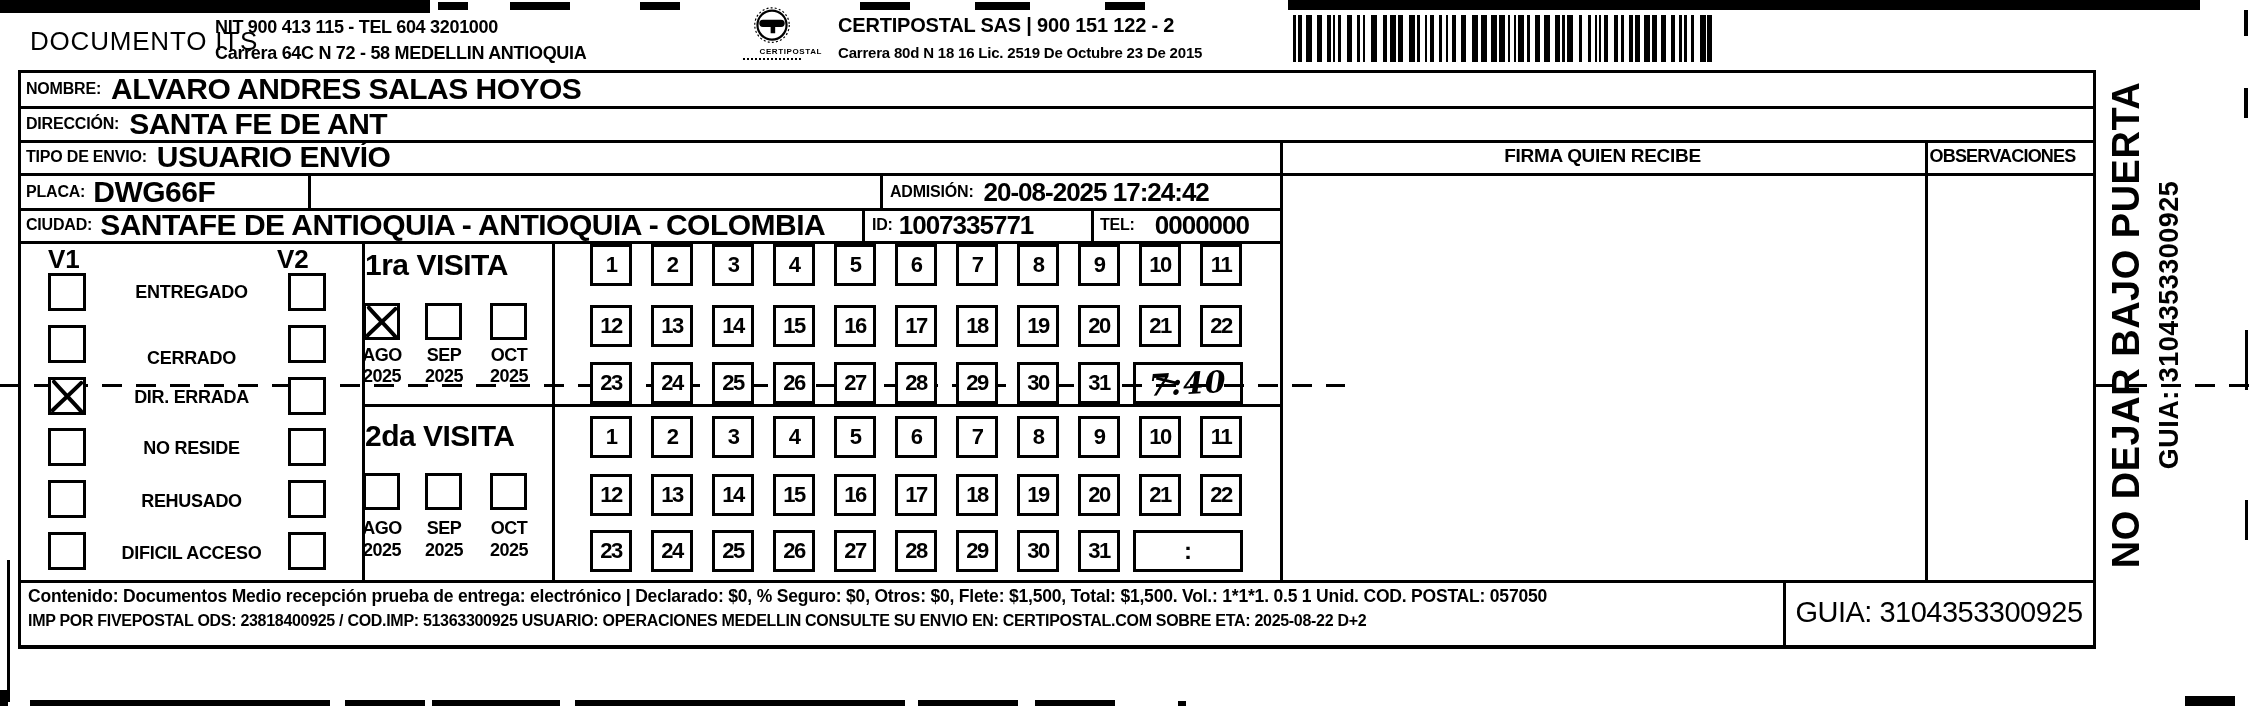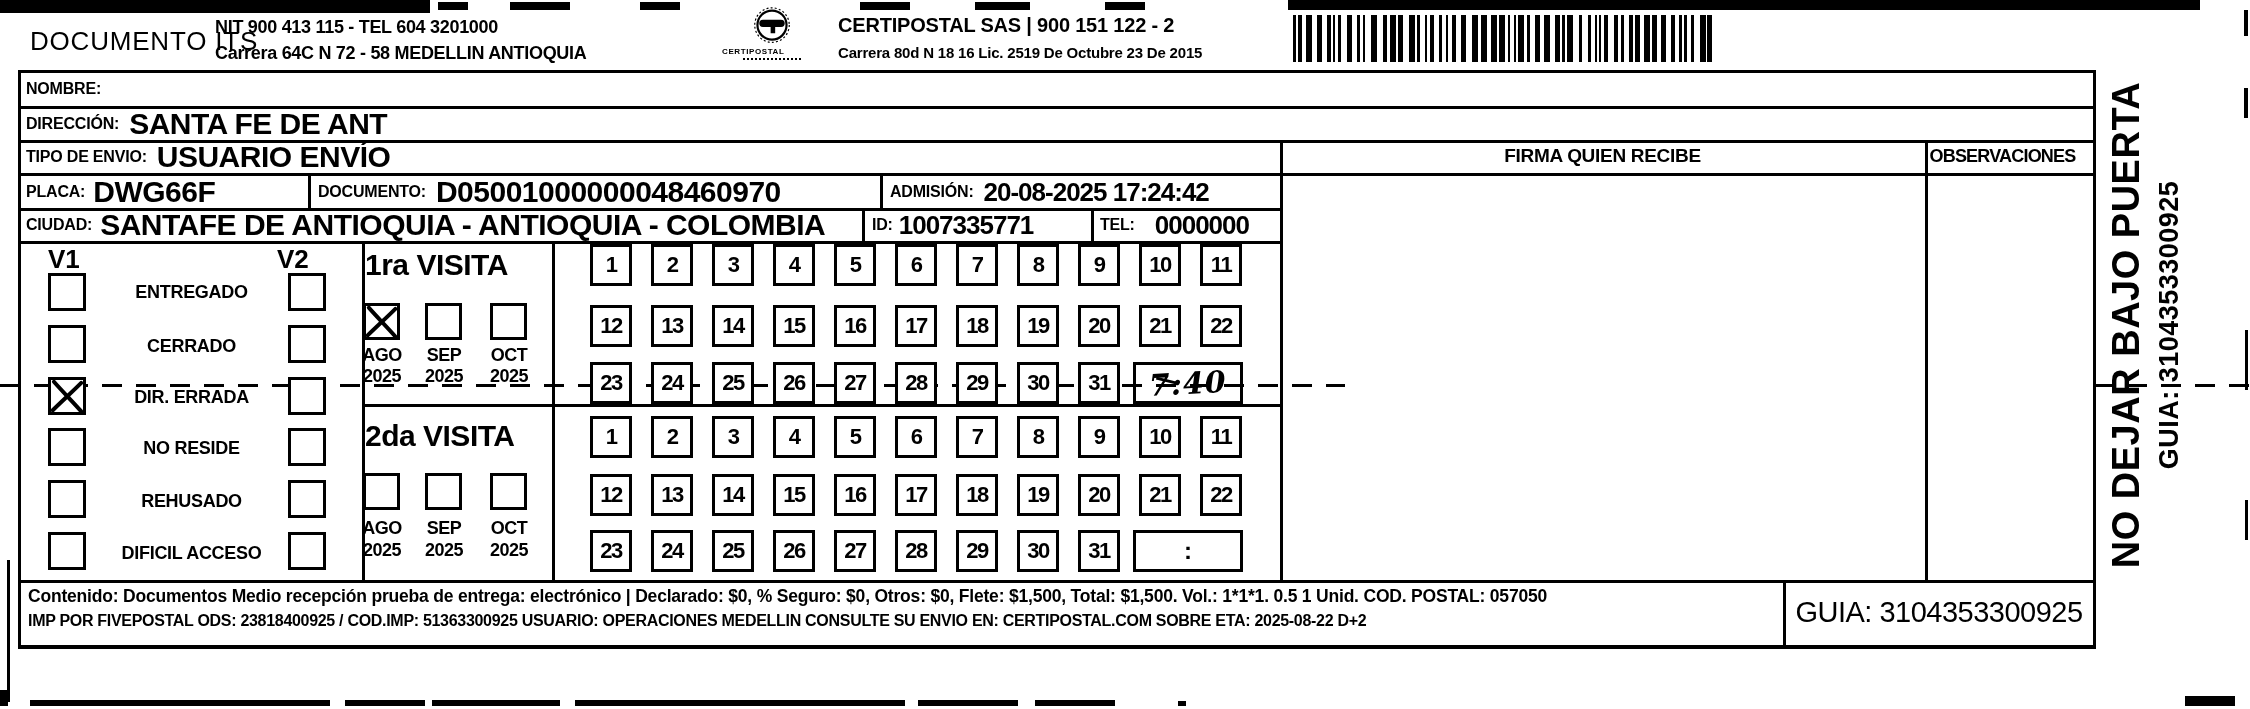--- a/index.html
+++ b/index.html
@@ -72,21 +72,21 @@
 
   <div class="dash" style="left:0;top:384px;width:1345px"></div>
   <div class="dash" style="left:2093px;top:384px;width:157px"></div>
 
   <div class="abs" style="left:30px;top:26px;font-size:26px;letter-spacing:.8px;z-index:4">DOCUMENTO ITS</div>
   <div class="abs" style="left:215px;top:14px;z-index:4;font-weight:bold;font-size:18px;line-height:26px;letter-spacing:-.3px">
     <div>NIT 900 413 115 - TEL 604 3201000</div>
     <div>Carrera 64C N 72 - 58 MEDELLIN ANTIOQUIA</div>
   </div>
 
-  <div class="abs" style="left:722px;top:6px;width:100px;text-align:left;z-index:4">
+  <div class="abs" style="left:722px;top:6px;width:100px;text-align:right;z-index:4">
     <svg width="40" height="40" viewBox="0 0 44 44" style="display:block;margin:0 auto">
       <circle cx="22" cy="21" r="16" fill="none" stroke="#000" stroke-width="2.4"></circle>
       <circle cx="22" cy="21" r="19" fill="none" stroke="#000" stroke-width="1.3" stroke-dasharray="2.2 2.4"></circle>
       <path d="M12 15 h20 a3.5 3.5 0 0 1 0 8 h-6.5 v7 h-5 v-7 h-8.5 a4 4 0 0 1 0-8 z" fill="#000"></path>
     </svg>
     <div style="font-size:8px;font-weight:bold;letter-spacing:.6px;margin-top:1px">CERTIPOSTAL</div>
     <div style="width:58px;margin:2px auto 0;border-top:2px dotted #000"></div>
   </div>
 
   <div class="abs" style="left:838px;top:14px;z-index:4;font-weight:bold">
@@ -166,43 +166,40 @@
   <div class="vl" style="left:362px;top:241px;height:342px"></div>
   <div class="vl" style="left:552px;top:241px;height:342px"></div>
   <div class="vl" style="left:308px;top:173px;height:38px"></div>
   <div class="vl" style="left:880px;top:173px;height:38px"></div>
   <div class="vl" style="left:862px;top:208px;height:36px"></div>
   <div class="vl" style="left:1091px;top:208px;height:36px"></div>
   <div class="vl" style="left:1783px;top:580px;height:69px"></div>
 
   <div class="row" style="left:26px;top:73px;height:32px">
     <span class="lbl">NOMBRE:</span>
+    <span class="val">ALVARO ANDRES SALAS HOYOS</span>
   </div>
   <div class="row" style="left:26px;top:109px;height:30px">
     <span class="lbl">DIRECCIÓN:</span>
     <span class="val">SANTA FE DE ANT</span>
   </div>
   <div class="row" style="left:26px;top:142px;height:29px">
     <span class="lbl">TIPO DE ENVIO:</span>
     <span class="val">USUARIO ENVÍO</span>
   </div>
 
   <div class="hdrcell" style="left:1280px;top:141px;width:645px;height:30px">FIRMA QUIEN RECIBE</div>
   <div class="hdrcell" style="left:1925px;top:141px;width:155px;height:30px;font-size:18px;letter-spacing:-.8px">OBSERVACIONES</div>
   <div class="abs" style="left:1283px;top:176px;width:640px;height:402px;z-index:1"></div>
   <div class="abs" style="left:1928px;top:176px;width:163px;height:402px;z-index:1"></div>
 
   <div class="row" style="left:26px;top:176px;height:31px;gap:8px">
     <span class="lbl">PLACA:</span>
     <span class="val">DWG66F</span>
   </div>
-  <div class="row" style="left:318px;top:176px;height:31px">
-    <span class="lbl">DOCUMENTO:</span>
-    <span class="val">D05001000000048460970</span>
-  </div>
   <div class="row" style="left:890px;top:176px;height:31px">
     <span class="lbl">ADMISIÓN:</span>
     <span class="val-sm">20-08-2025 17:24:42</span>
   </div>
   <div class="row" style="left:26px;top:210px;height:29px;gap:8px">
     <span class="lbl">CIUDAD:</span>
     <span class="val">SANTAFE DE ANTIOQUIA - ANTIOQUIA - COLOMBIA</span>
   </div>
   <div class="row" style="left:872px;top:210px;height:29px;gap:6px">
     <span class="lbl">ID:</span>
@@ -214,21 +211,21 @@
   </div>
 
   <div class="vh" style="left:48px;top:244px">V1</div>
   <div class="vh" style="left:277px;top:244px">V2</div>
 
   <div class="cbox" style="left:48px;top:273px"></div>
   <div class="stlbl" style="left:105px;top:282px;width:165px">ENTREGADO</div>
   <div class="cbox" style="left:288px;top:273px"></div>
 
   <div class="cbox" style="left:48px;top:325px"></div>
-  <div class="stlbl" style="left:105px;top:336px;width:165px">CERRADO</div>
+  <div class="stlbl" style="left:105px;top:348px;width:165px">CERRADO</div>
   <div class="cbox" style="left:288px;top:325px"></div>
 
   <div class="cbox" style="left:48px;top:377px">
       <svg class="xmark" viewBox="0 0 32 32" preserveAspectRatio="none">
         <path d="M5 4 C12 12 21 21 28 29 M28 5 C20 13 11 21 4 28" stroke="#000" stroke-width="3.4" fill="none" stroke-linecap="round"></path>
       </svg>
     </div>
   <div class="stlbl" style="left:105px;top:387px;width:165px">DIR. ERRADA</div>
   <div class="cbox" style="left:288px;top:377px"></div>
 

